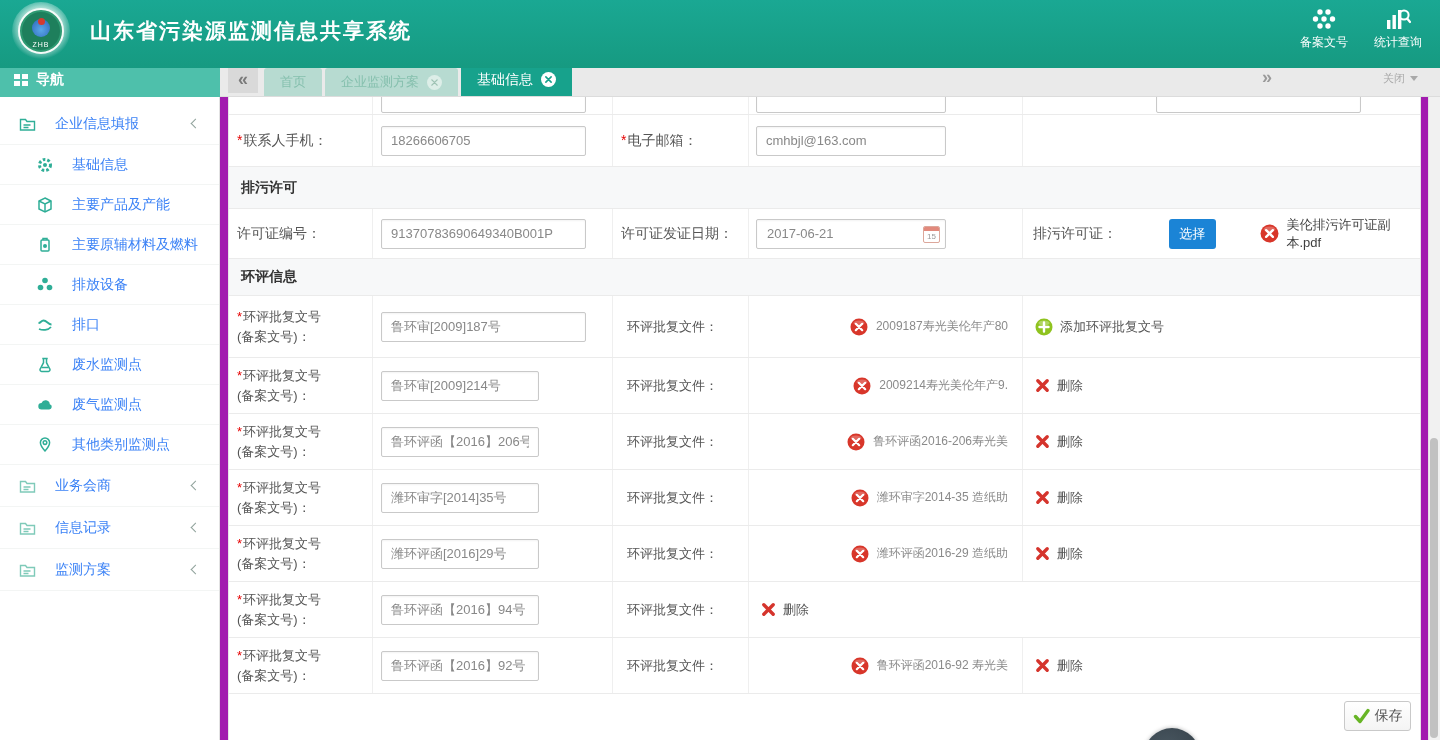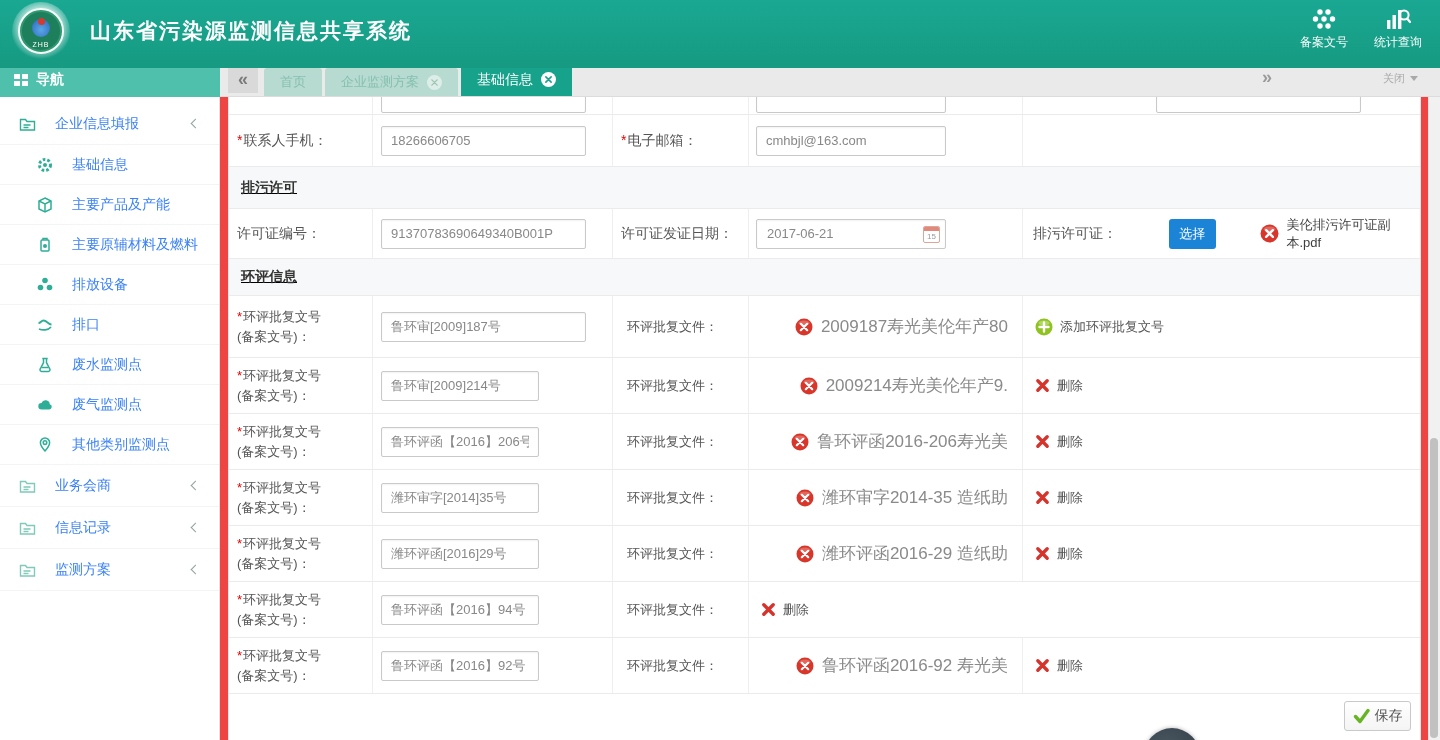--- a/index.html
+++ b/index.html
@@ -53,49 +53,49 @@
   .side-item { position:relative; display:flex; align-items:center; border-bottom:1px solid #f3f5f4; cursor:pointer; }
   .side-item.group { height:42px; }
   .side-item.child { height:40px; }
   .side-item.group .s-icon { margin-left:18px; }
   .side-item.child .s-icon { margin-left:36px; }
   .side-item .s-lbl { margin-left:18px; font-size:14px; color:#3b82f6; white-space:nowrap; }
   .chev { position:absolute; right:20px; width:7px; height:7px;
     border-left:1.5px solid #8fa29b; border-bottom:1.5px solid #8fa29b; transform:rotate(45deg); }
 
   
-  .main { position:absolute; left:220px; top:97px; right:0; bottom:0; background:#ef4444; overflow:hidden; }
+  .main { position:absolute; left:220px; top:97px; right:0; bottom:0; background:#a21caf; overflow:hidden; }
   .panel { position:absolute; left:8px; top:0; bottom:0; width:1193px; background:#fff;
     border-left:1px solid #e6e6e6; border-right:1px solid #e6e6e6; }
   .grid-row { display:grid; grid-template-columns:144px 240px 136px 274px 1fr;
     border-bottom:1px solid #ebebeb; position:relative; }
   .cell { border-right:1px solid #efefef; display:flex; align-items:center; position:relative; }
   .cell.last { border-right:none; }
   .row-partial { height:18px; overflow:hidden; }
   .row-contact { height:52px; }
   .row-section { height:42px; background:#f7f8f9; display:flex; align-items:center;
-    padding-left:12px; border-bottom:1px solid #ebebeb;text-decoration:underline; }
+    padding-left:12px; border-bottom:1px solid #ebebeb; }
   .row-section.thin { height:37px; }
   .row-section .sec-lbl { font-size:14px; font-weight:bold; color:#333; }
   .row-permit { height:50px; }
   .row-eia0 { height:62px; }
   .row-eia { height:56px; }
   .lab { font-size:14px; color:#555; padding-left:8px; white-space:nowrap; }
   .star { color:#e60000; margin-right:1px; }
   .txt-input { height:30px; border:1px solid #c9c9c9; border-radius:2px; font-size:13px; color:#888;
     padding:0 9px; background:#fff; box-shadow:inset 0 1px 2px rgba(0,0,0,.05);
     font-family:"Liberation Sans","DejaVu Sans",sans-serif; }
   .w205 { width:205px; margin-left:8px; }
   .w190 { width:190px; margin-left:7px; }
   .w180 { width:158px; margin-left:8px; }
   .cut { margin-top:-16px; }
   .ml133 { margin-left:133px; }
   .eia-lab { padding-left:8px; font-size:13px; color:#555; line-height:20px; }
   .file-cell { justify-content:flex-end; padding-right:14px; gap:8px; }
-  .file-name { font-size:17px; color:#8a8a8a; white-space:nowrap; }
+  .file-name { font-size:12px; color:#8a8a8a; white-space:nowrap; }
   .action-cell { padding-left:12px; gap:7px; }
   .action-lbl { font-size:13px; color:#555; cursor:pointer; }
   .date-box { width:190px; height:30px; margin-left:7px; border:1px solid #c9c9c9; border-radius:2px;
     display:flex; align-items:center; padding-left:10px; font-size:13px; color:#888; position:relative;
     box-shadow:inset 0 1px 2px rgba(0,0,0,.05); }
   .cal { position:absolute; right:5px; top:6px; width:17px; height:17px; border:1px solid #dca79b;
     border-radius:2px; background:#fff; font-size:8px; color:#999; text-align:center; line-height:19px;
     overflow:hidden; cursor:pointer; }
   .cal::before { content:""; position:absolute; left:0; top:0; width:100%; height:4px; background:#e2897c; }
   .btn-choose { width:48px; height:30px; margin-left:52px; background:#1b84d6; border:none; border-radius:3px;

